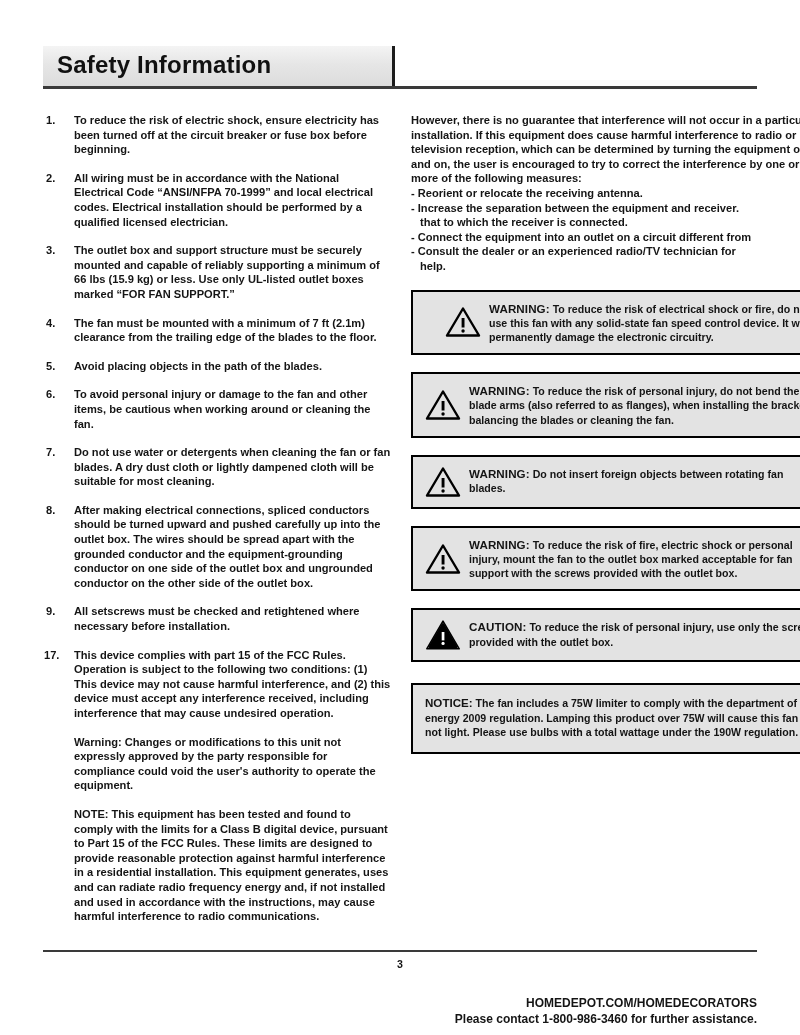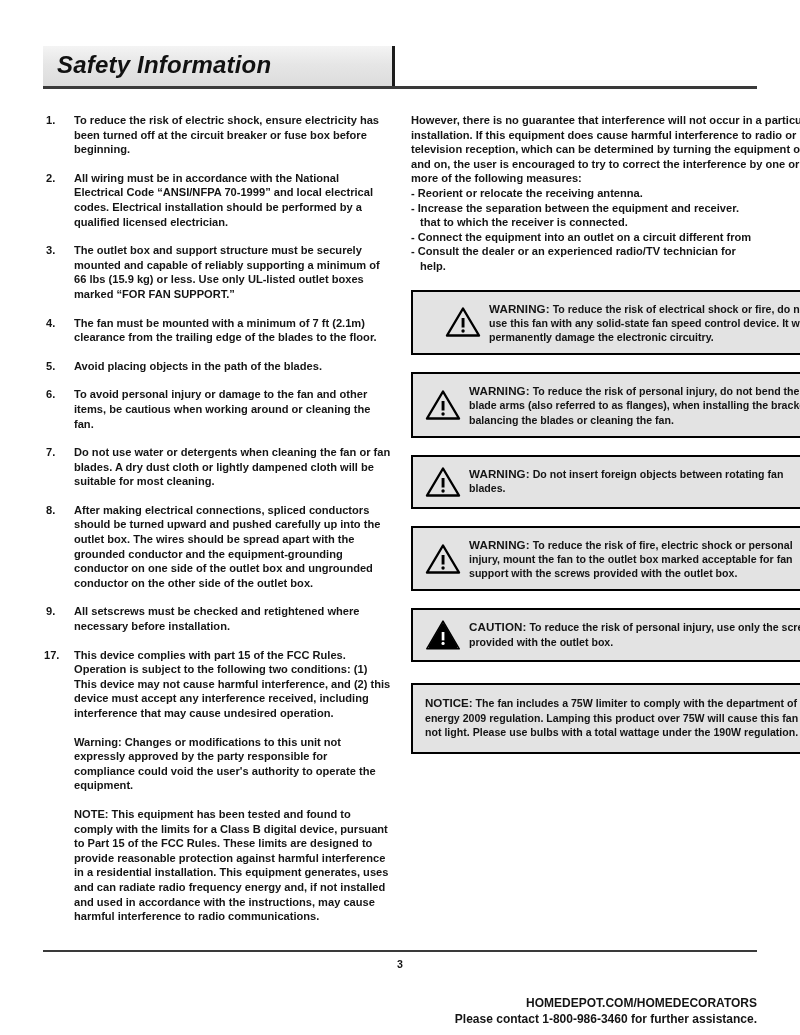--- a/index.html
+++ b/index.html
@@ -16,21 +16,20 @@
     overflow: hidden;
   }
 
   
   .header-wrap {
     position: absolute;
     left: 43px;
     top: 46px;
     width: 714px;
     height: 44px;
-    font-style: italic;
   }
   .header-block {
     position: absolute;
     left: 0;
     top: 0;
     width: 352px;
     height: 40px;
     background: linear-gradient(to bottom, #f4f4f4 0%, #e6e6e6 45%, #dcdcdc 100%);
     border-right: 3px solid #1c1c1c;
     box-sizing: border-box;

